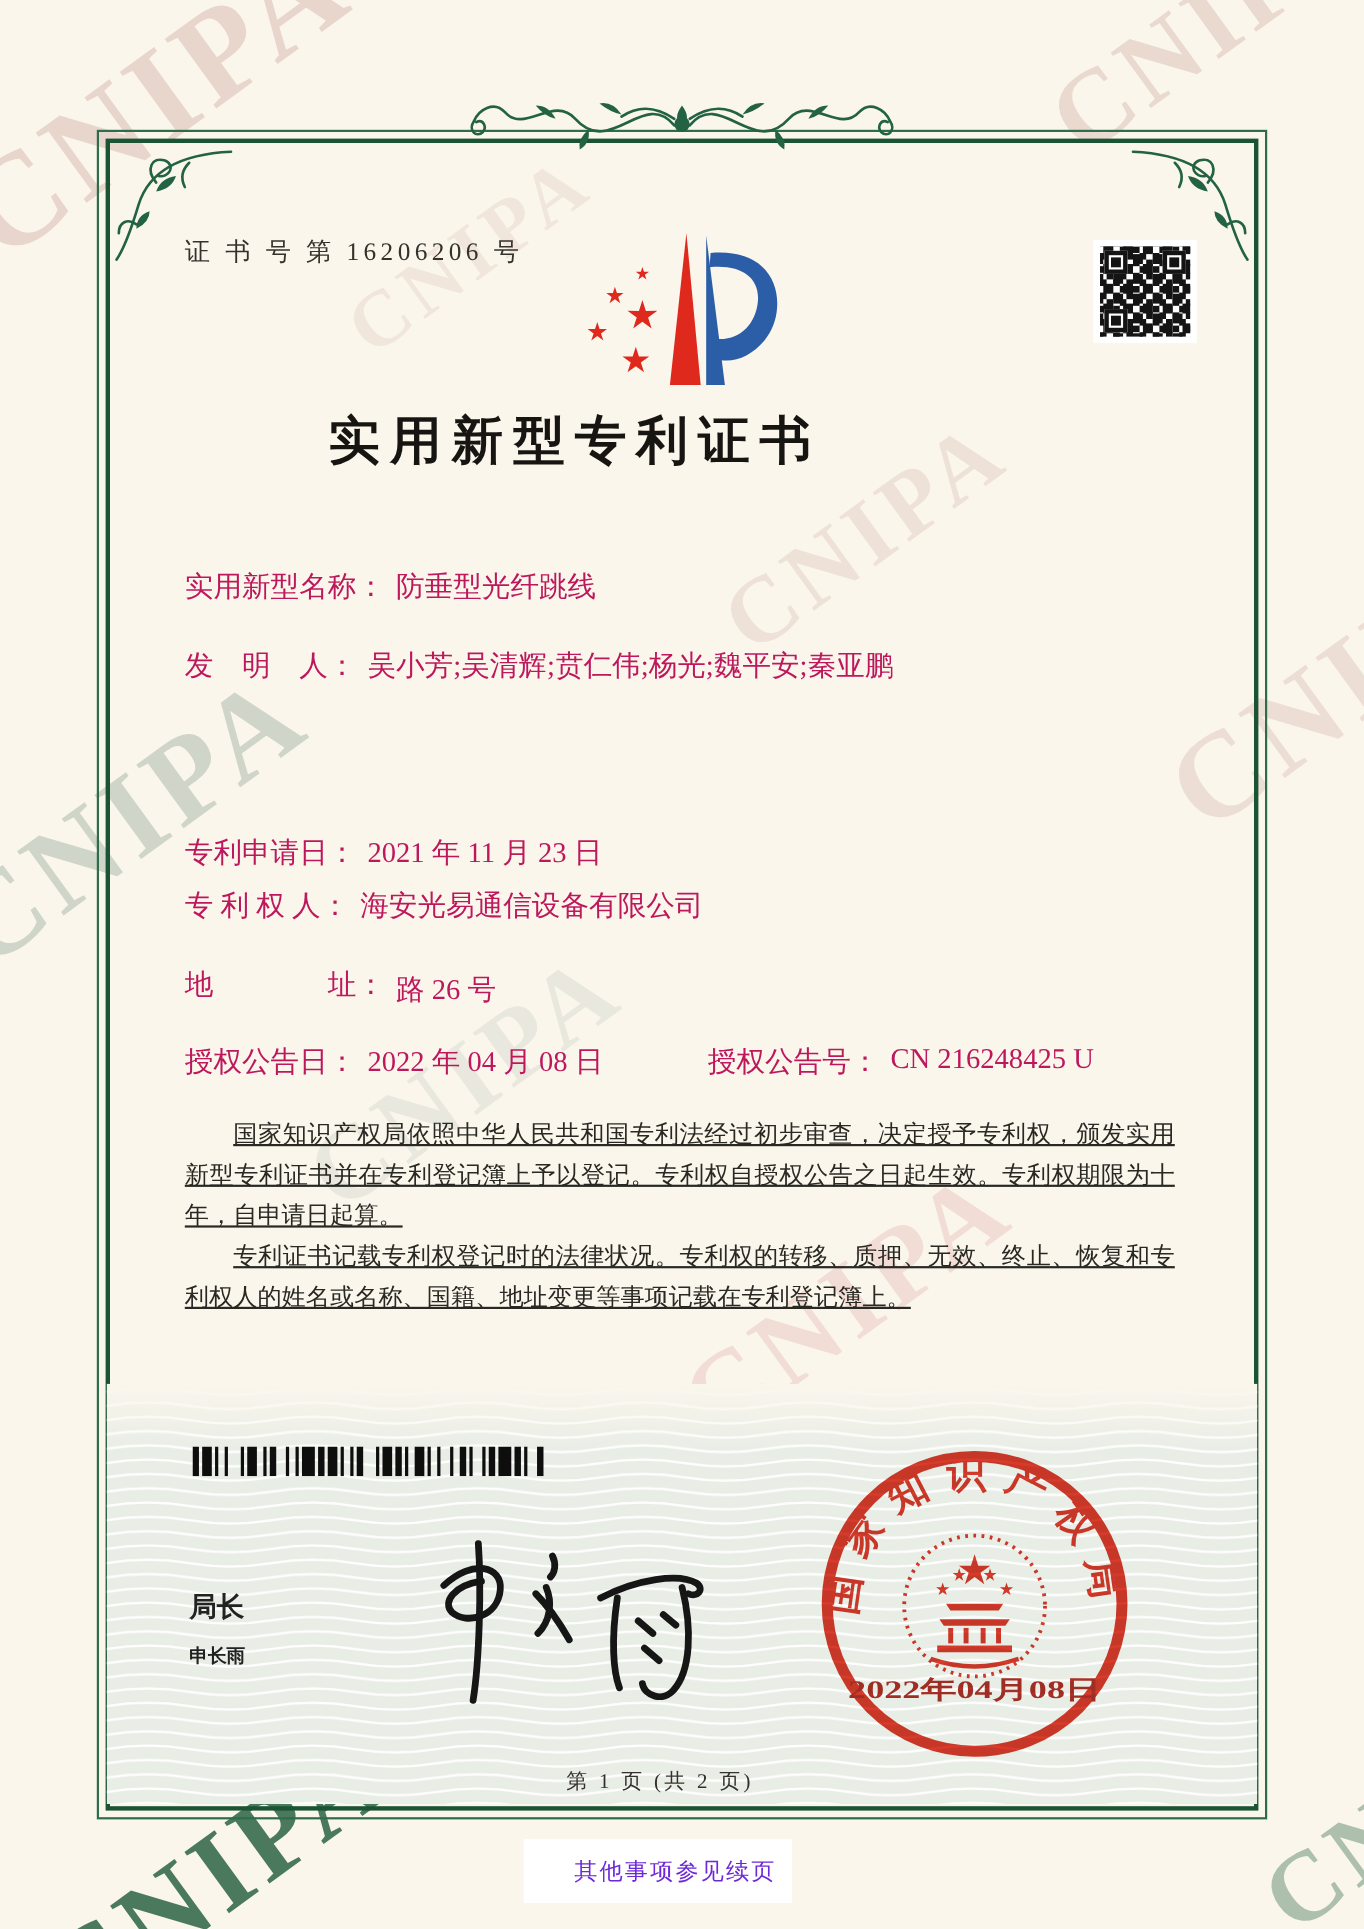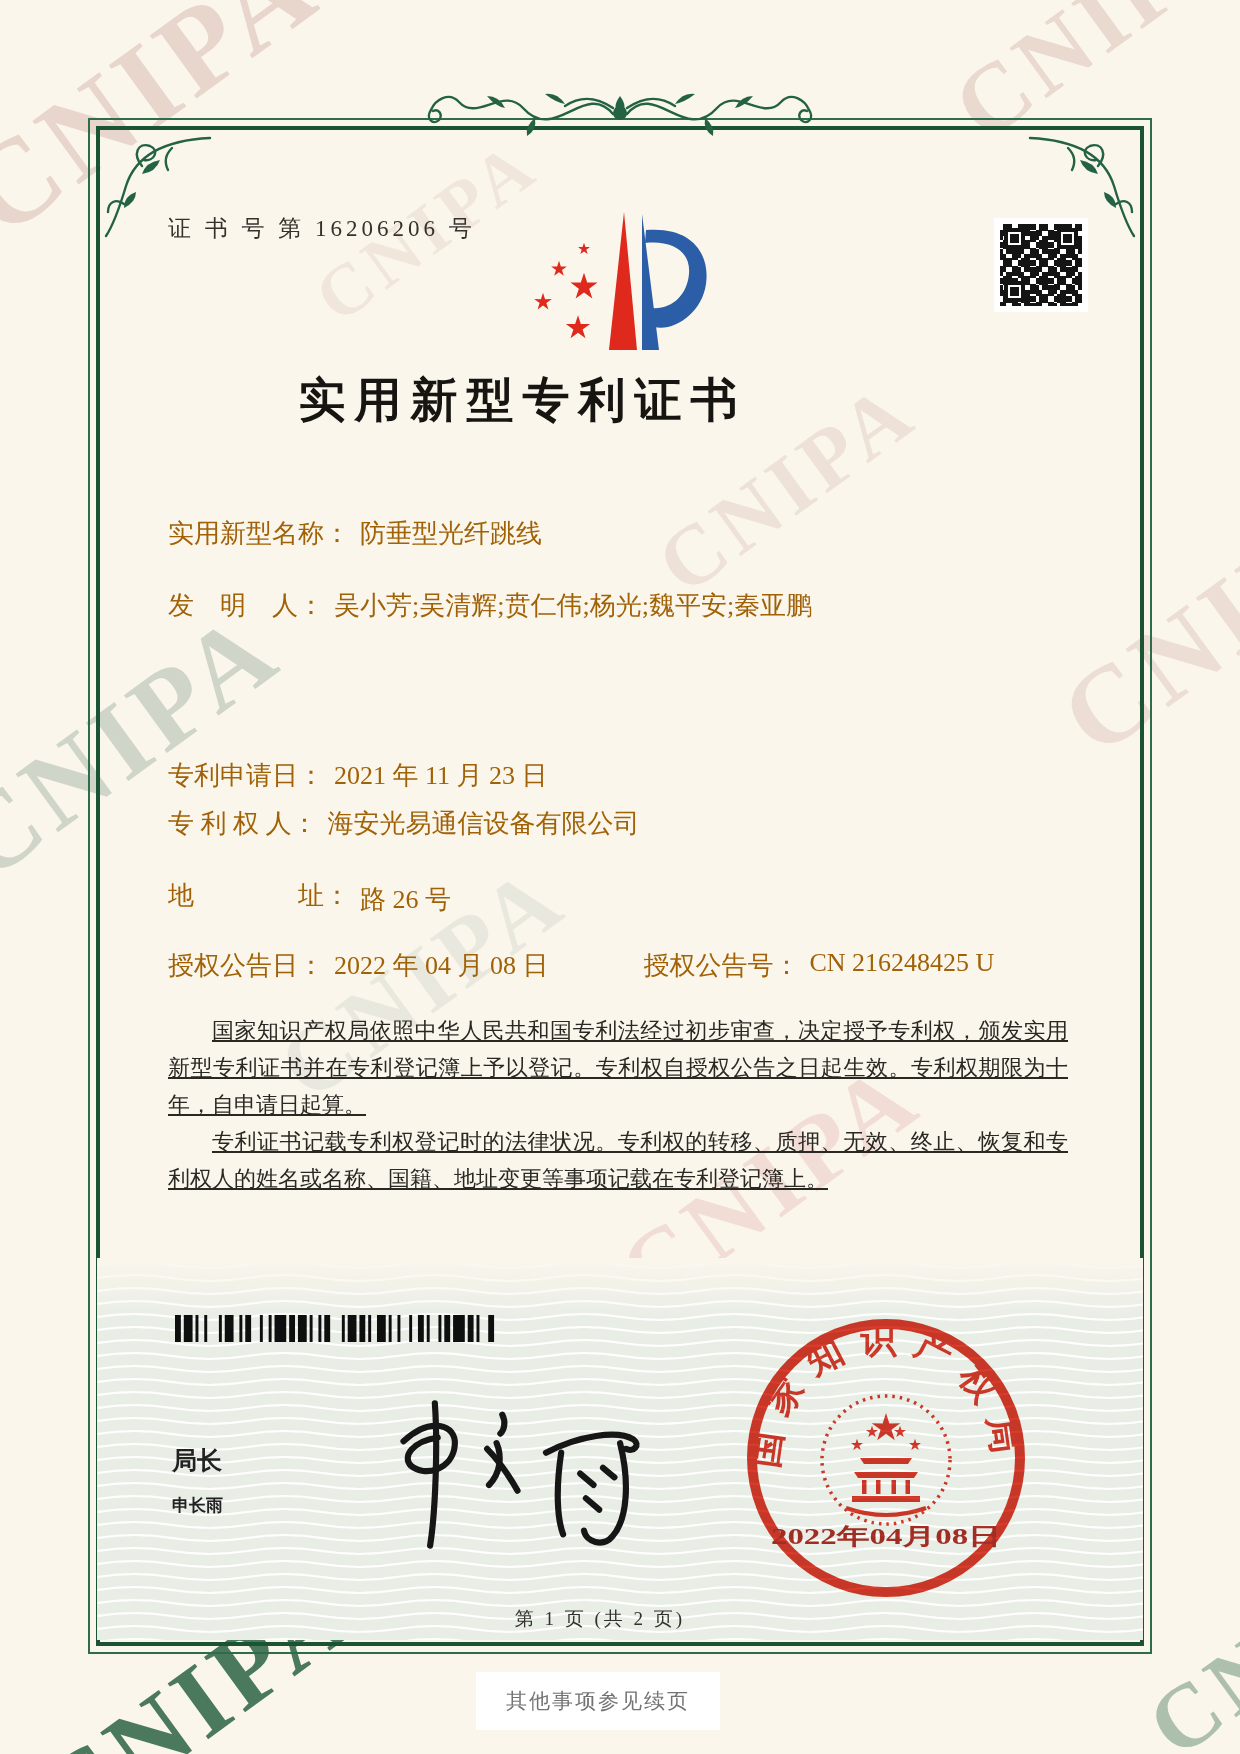--- a/index.html
+++ b/index.html
@@ -25,21 +25,21 @@
   .qr-inner{position:relative;width:100%;height:100%;
     background:
       repeating-conic-gradient(#141414 0 25%, transparent 0 50%) 0 0/12px 12px,
       repeating-conic-gradient(#141414 0 25%, #ffffff 0 50%) 3px 7px/18px 18px;}
   .finder{position:absolute;width:21px;height:21px;border:4px solid #141414;background:#fff;box-sizing:border-box;}
   .finder::after{content:"";position:absolute;inset:2px;background:#141414;}
   .finder.tl{left:4px;top:4px;} .finder.tr{right:4px;top:4px;} .finder.bl{left:4px;bottom:4px;}
   .doc-title{position:absolute;left:0;top:369px;width:1045px;text-align:center;
     font-size:47px;font-weight:700;letter-spacing:9px;color:#171512;}
   
-  .row{position:absolute;left:168px;display:flex;font-size:26px;color:#a16207;}
+  .row{position:absolute;left:168px;display:flex;font-size:26px;color:#be185d;}
   .flabel{white-space:pre;}
   .fvalue{white-space:pre;margin-left:10px;}
   .addr-lines{margin-left:10px;line-height:44px;}
   .addr-lines span{display:block;white-space:pre;}
   .grant-gap{margin-left:95px;}
   
   .paras{position:absolute;left:168px;top:1012px;width:900px;font-size:22px;line-height:37px;
     text-align:justify;color:#2a2823;}
   .paras p{margin:0;text-indent:2em;text-decoration:underline;}
   
@@ -47,21 +47,21 @@
   .barcode{position:absolute;left:175px;top:1315px;width:322px;height:27px;}
   .director-title{position:absolute;left:172px;top:1444px;font-family:Liberation Serif, serif;
     font-size:25px;font-weight:600;color:#222;}
   .director-name{position:absolute;left:172px;top:1494px;font-family:Liberation Mono, monospace;
     font-size:17px;font-weight:600;color:#222;}
   .signature{position:absolute;left:375px;top:1382px;}
   .seal{position:absolute;left:736px;top:1308px;opacity:.93;mix-blend-mode:multiply;}
   .page-number{position:absolute;left:350px;top:1606px;width:500px;text-align:center;
     font-size:19px;letter-spacing:3px;color:#33312c;}
   .cont-band{position:absolute;left:476px;top:1672px;width:244px;height:58px;background:#ffffff;}
-  .cont-band div{width:100%;text-align:center;line-height:58px;font-size:21px;letter-spacing:2px;color:#737373;}
+  .cont-band div{width:100%;text-align:center;line-height:58px;font-size:21px;letter-spacing:2px;color:#6d28d9;padding-left:16px;}
 </style>
 </head>
 <body>
 
 <div class="page">
 
   <svg width="0" height="0" style="position:absolute">
     <defs>
       <path id="star5" d="M0,-15 L3.35,-4.61 L14.27,-4.64 L5.42,1.76 L8.82,12.14 L0,5.7 L-8.82,12.14 L-5.42,1.76 L-14.27,-4.64 L-3.35,-4.61 Z"></path>
       <g id="cornerFlourish" fill="none" stroke="#236343" stroke-width="2.4" stroke-linecap="round">

